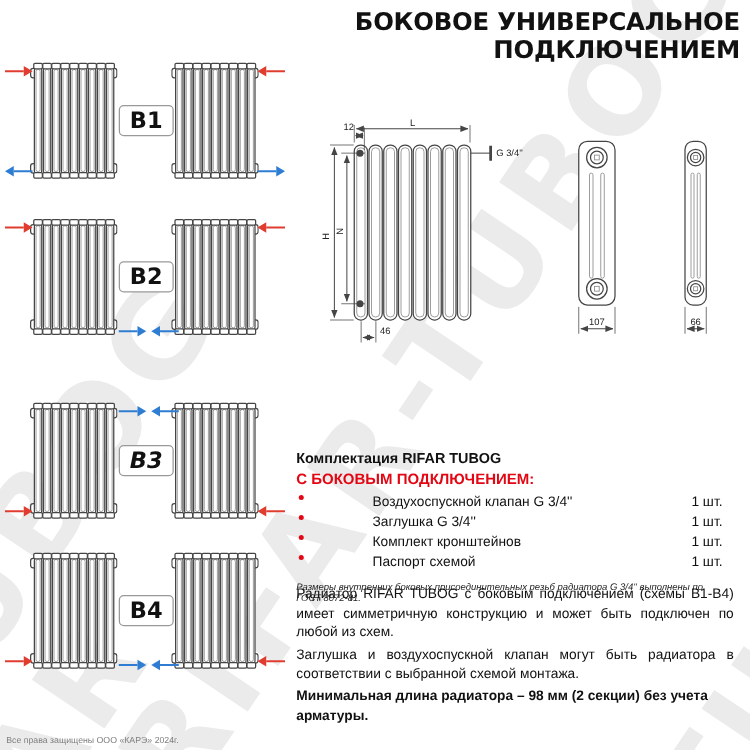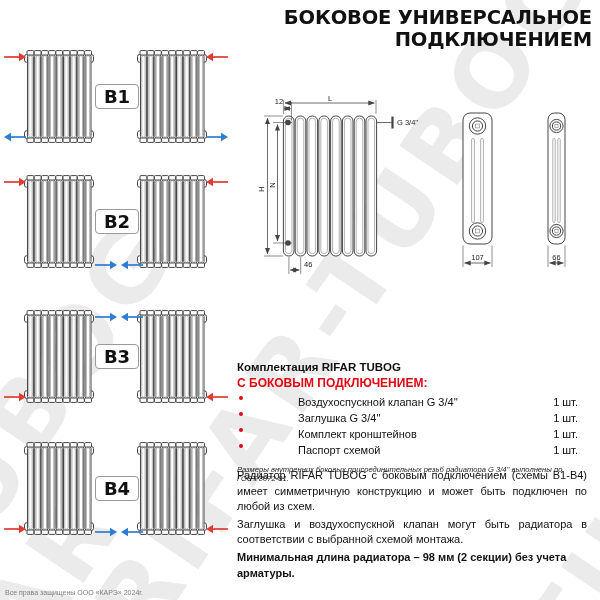--- a/index.html
+++ b/index.html
@@ -174,21 +174,21 @@
             <path d="M16 0.8 L23 5 L16 9.2 Z"></path>
           </svg>
         </span>
         <span class="arrow dir-left c-blue" style="left: 120px; top: 87px;">
           <svg viewBox="0 0 24 10" width="24" height="10">
             <line x1="1" y1="5" x2="16" y2="5"></line>
             <path d="M16 0.8 L23 5 L16 9.2 Z"></path>
           </svg>
         </span>
       </div>
-      <div class="scheme-row" style="top: 308px;">
+      <div class="scheme-row" style="top: 320px; font-style: italic;">
         <svg class="rad left" width="70" height="95" viewBox="0 0 70 95">
           <use href="#radiator"></use>
         </svg>
         <svg class="rad right" width="70" height="95" viewBox="0 0 70 95">
           <use href="#radiator"></use>
         </svg>
         <div class="scheme-label">B3</div>
         <span class="arrow dir-right c-blue" style="left: 94px; top: 4px;">
           <svg viewBox="0 0 24 10" width="24" height="10">
             <line x1="1" y1="5" x2="16" y2="5"></line>

